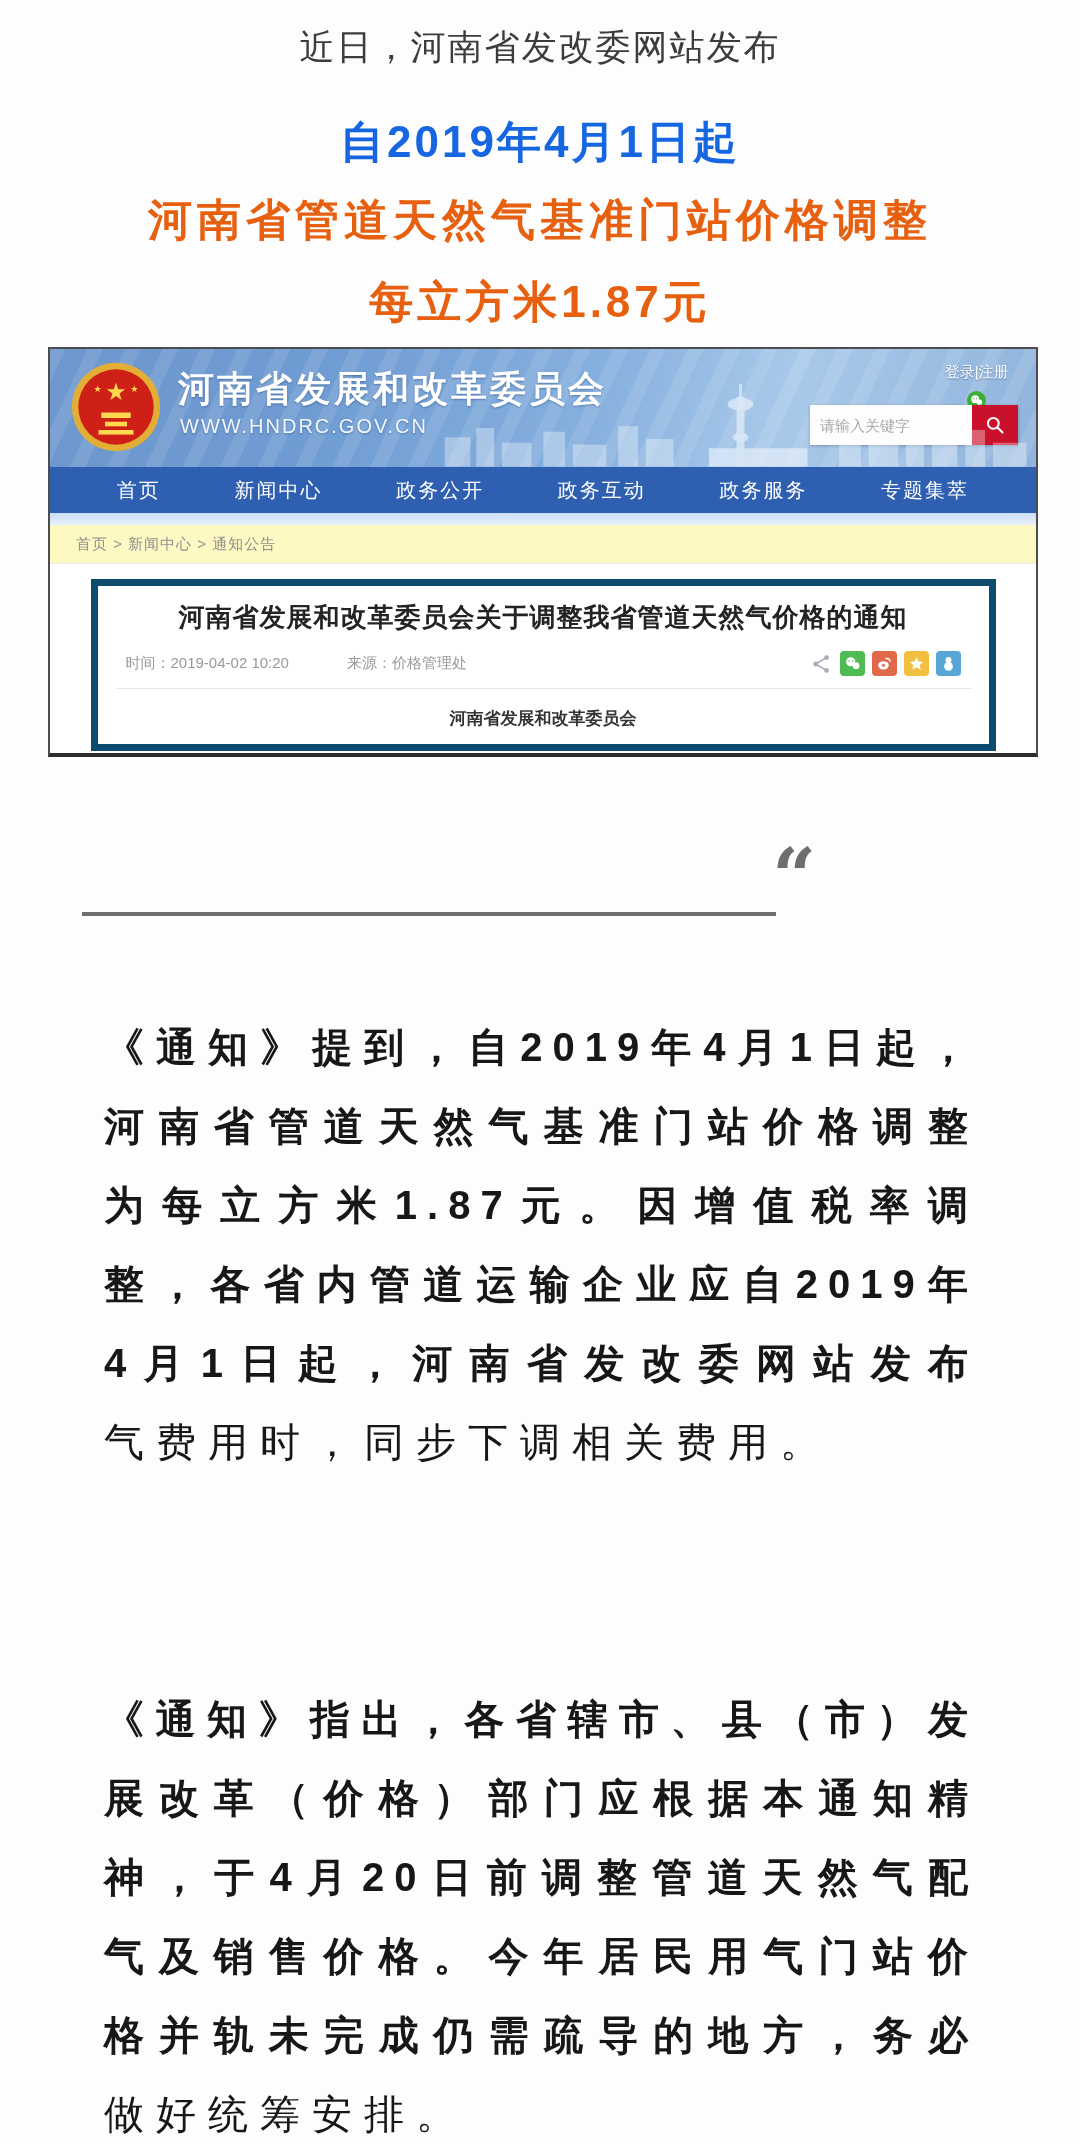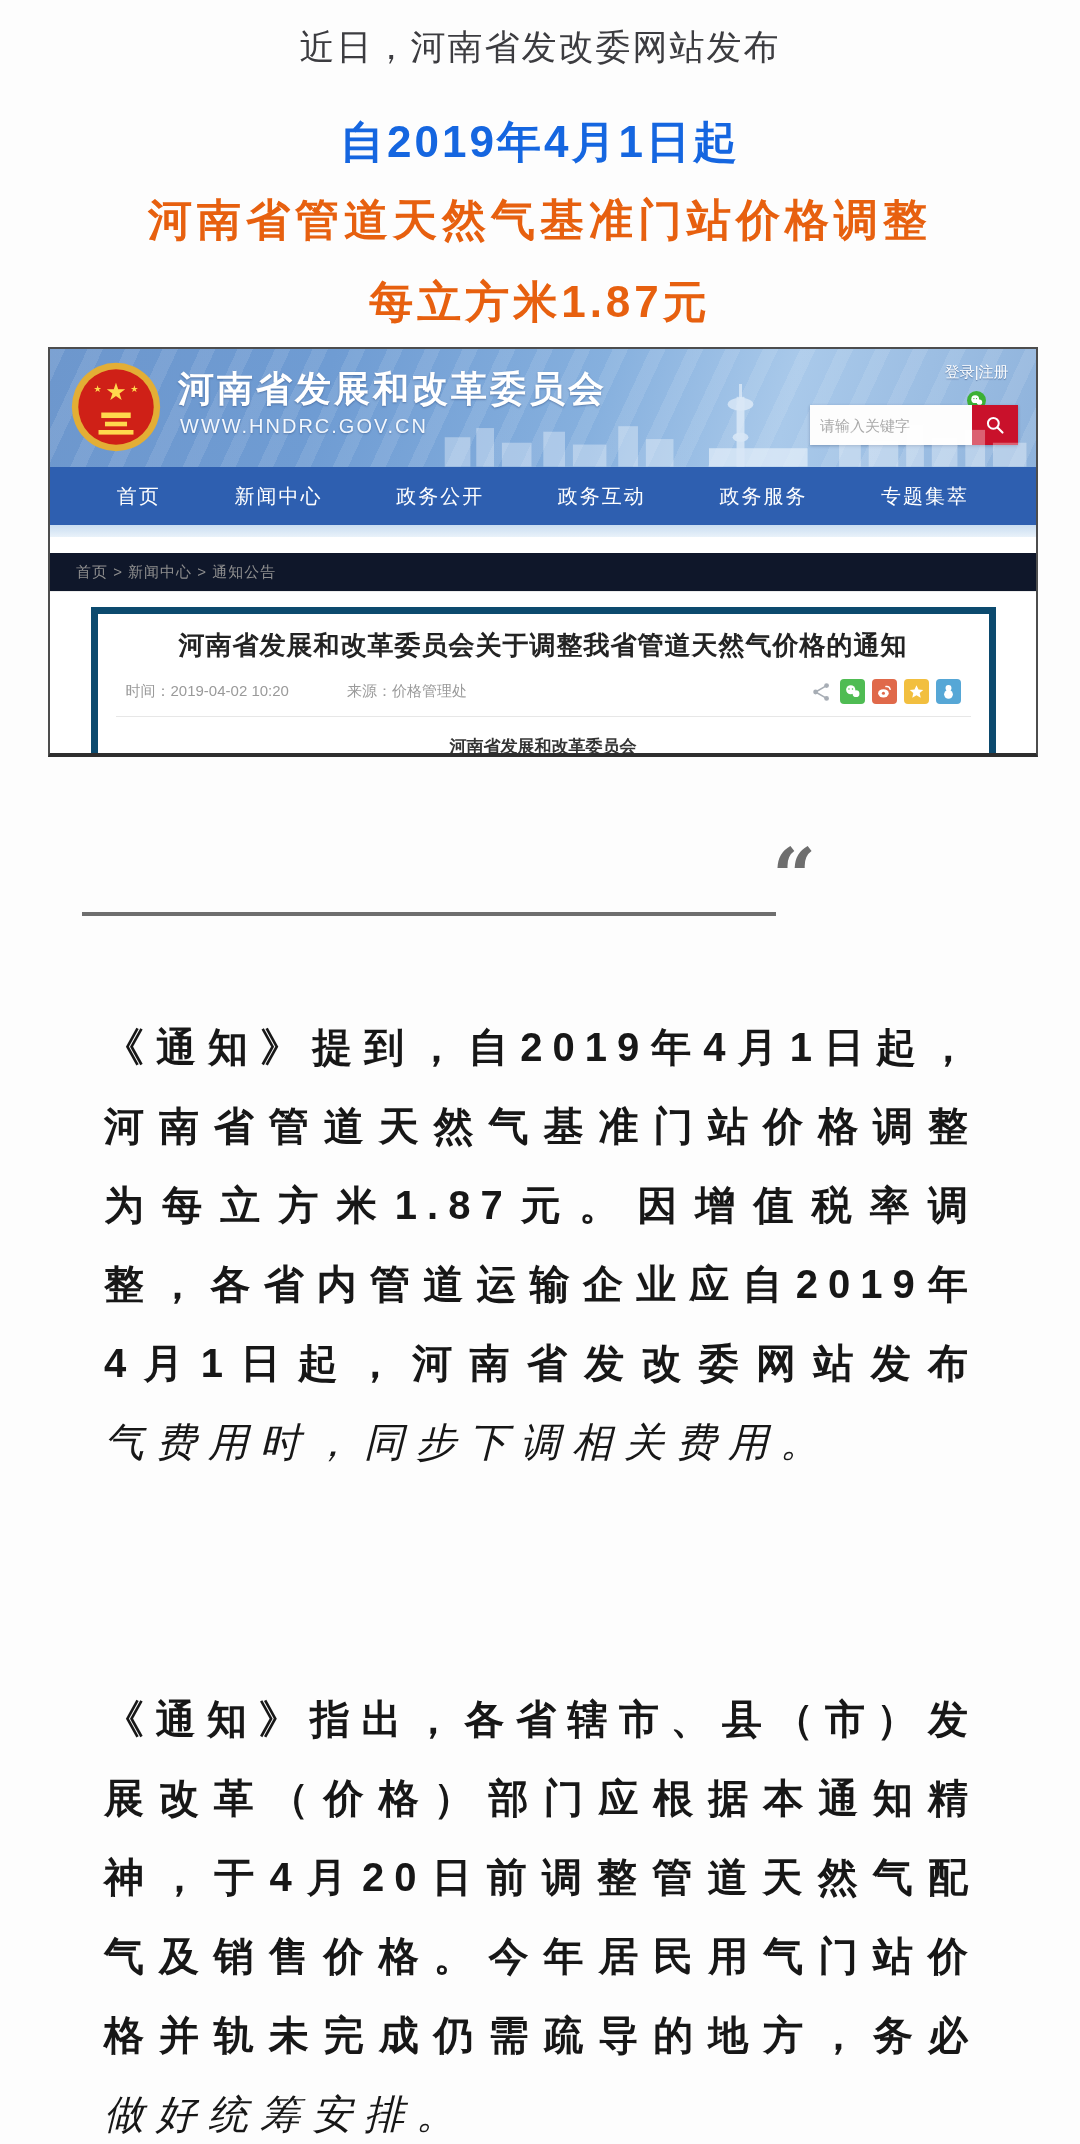--- a/index.html
+++ b/index.html
@@ -36,24 +36,24 @@
   .site-url{position:absolute;left:130px;top:66px;color:#f2f7fd;font-size:20px;letter-spacing:2px;text-shadow:0 1px 2px rgba(30,60,110,.4);}
   .top-links{position:absolute;right:18px;top:14px;display:flex;align-items:center;gap:9px;color:#fff;font-size:15px;text-shadow:0 1px 1px rgba(30,60,110,.5);flex-direction:column;}
   .top-links span{cursor:pointer;}
   .mini-icon{width:19px;height:19px;border-radius:50%;background:#3cb034;display:inline-flex;align-items:center;justify-content:center;}
   .searchbar{position:absolute;right:18px;top:56px;width:208px;height:40px;display:flex;background:#fff;box-shadow:0 1px 3px rgba(20,40,80,.3);}
   .searchbar input{flex:1;min-width:0;border:none;outline:none;padding:0 10px;font-size:15px;color:#555;font-family:inherit;background:#fdfdfd;}
   .searchbar input::placeholder{color:#a9a9a9;}
   .search-btn{width:46px;height:40px;border:none;background:#c9112b;display:flex;align-items:center;justify-content:center;cursor:pointer;}
   .skyline{position:absolute;right:0;bottom:0;width:62%;height:70%;opacity:.75;}
 
-  .navbar{height:58px;background:#2e5fb0;display:flex;align-items:center;justify-content:space-around;padding:0 30px;}
+  .navbar{height:46px;background:#2e5fb0;display:flex;align-items:center;justify-content:space-around;padding:0 30px;}
   .navbar span{color:#fff;font-size:20px;letter-spacing:2px;cursor:pointer;white-space:nowrap;}
   .substrip{height:12px;background:linear-gradient(#c9ddf1,#e9f2fa);}
-  .crumb-row{height:38px;background:#0f172a;display:flex;align-items:center;padding-left:26px;border-bottom:1px solid #ececec;margin-top:16px;}
+  .crumb-row{height:38px;background:#fef9c3;display:flex;align-items:center;padding-left:26px;border-bottom:1px solid #ececec;}
   .crumb-row span{color:#8f8f8f;font-size:15px;letter-spacing:1px;cursor:pointer;}
 
   .article-panel{
     width:905px;margin:15px auto 0;box-sizing:border-box;height:172px;
     background:#fff;border:7px solid #0c4a6e;padding-top:14px;overflow:hidden;
   }
   .art-title{text-align:center;font-size:26px;font-weight:bold;color:#232323;letter-spacing:1px;}
   .meta-row{margin:16px 28px 0;display:flex;align-items:center;color:#9a9a9a;font-size:15px;}
   .meta-row .src{margin-left:58px;}
   .share-group{margin-left:auto;display:flex;align-items:center;gap:7px;}
@@ -63,21 +63,21 @@
   .doc-h1{margin-top:18px;}
   .doc-h2{margin-top:16px;}
 
   
   .quote-deco{position:absolute;left:82px;top:854px;width:694px;height:58px;border-bottom:4px solid #6e6e6e;}
   .quote-mark{position:absolute;right:-40px;bottom:4px;font-size:76px;line-height:.8;font-weight:bold;color:#6e6e6e;font-family:"DejaVu Serif","Liberation Serif",serif;}
 
   
   .para{position:absolute;left:104px;width:874px;color:#171717;font-size:40px;}
   .para .bl{line-height:79px;letter-spacing:10px;text-align:justify;text-align-last:justify;text-justify:inter-character;white-space:nowrap;font-weight:bold;}
-  .para .bl-last{line-height:79px;letter-spacing:12px;text-align:left;text-align-last:left;white-space:nowrap;font-style:italic;}
+  .para .bl-last{line-height:79px;letter-spacing:12px;text-align:left;text-align-last:left;white-space:nowrap;}
   .para-1{top:1008px;}
   .para-2{top:1680px;}
 </style>
 </head>
 <body>
 
 <div class="page">
 
   <div class="headline">
     <div class="hl-intro">近日，河南省发改委网站发布</div>

